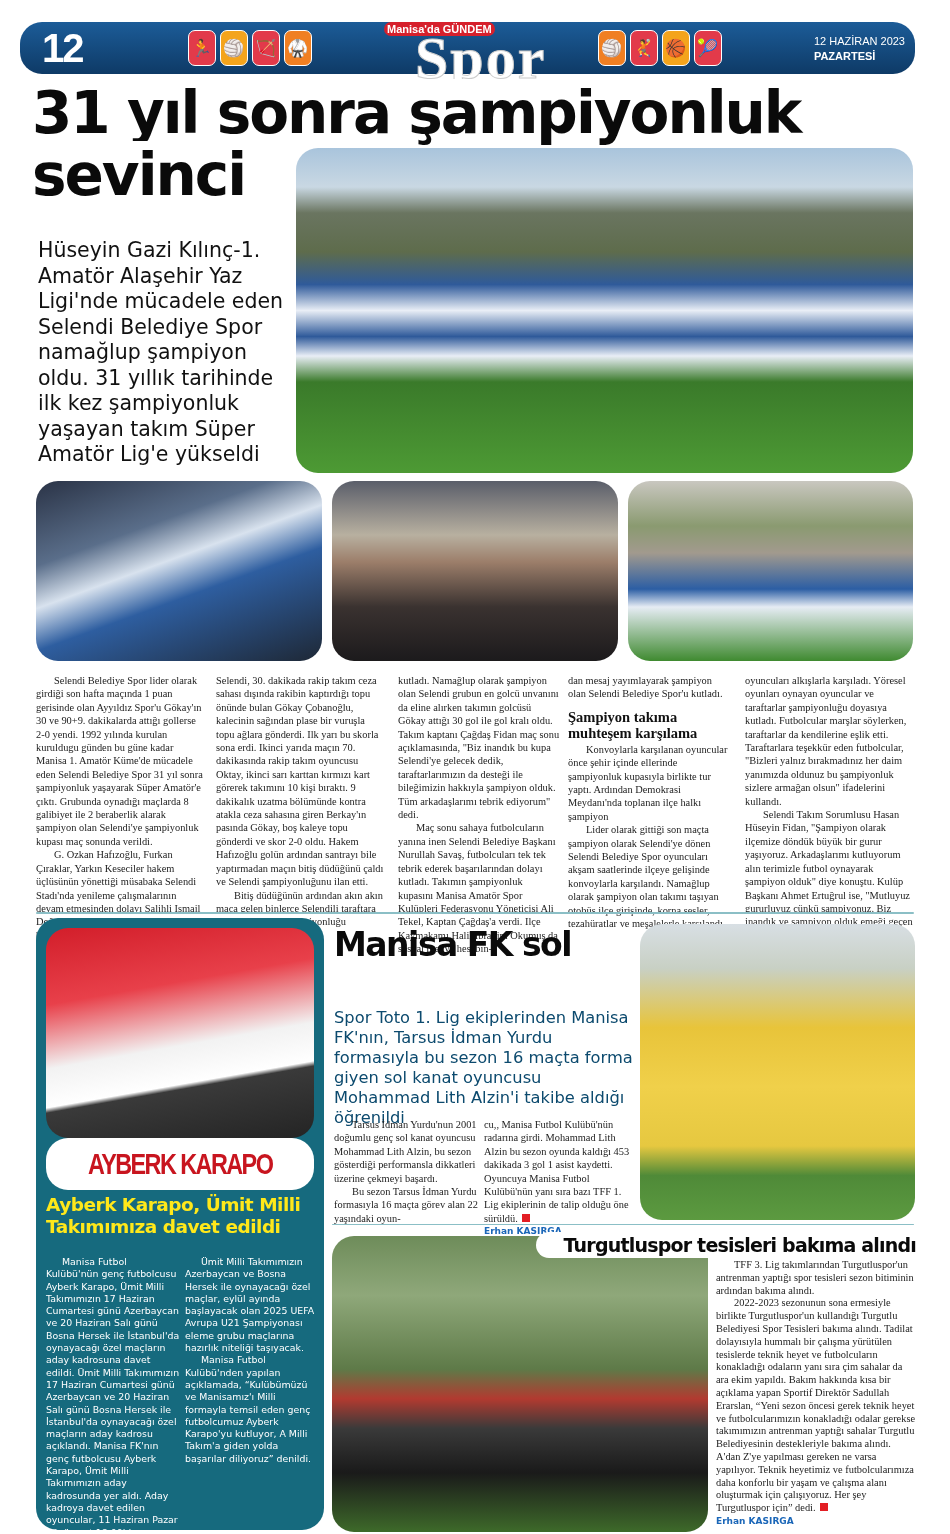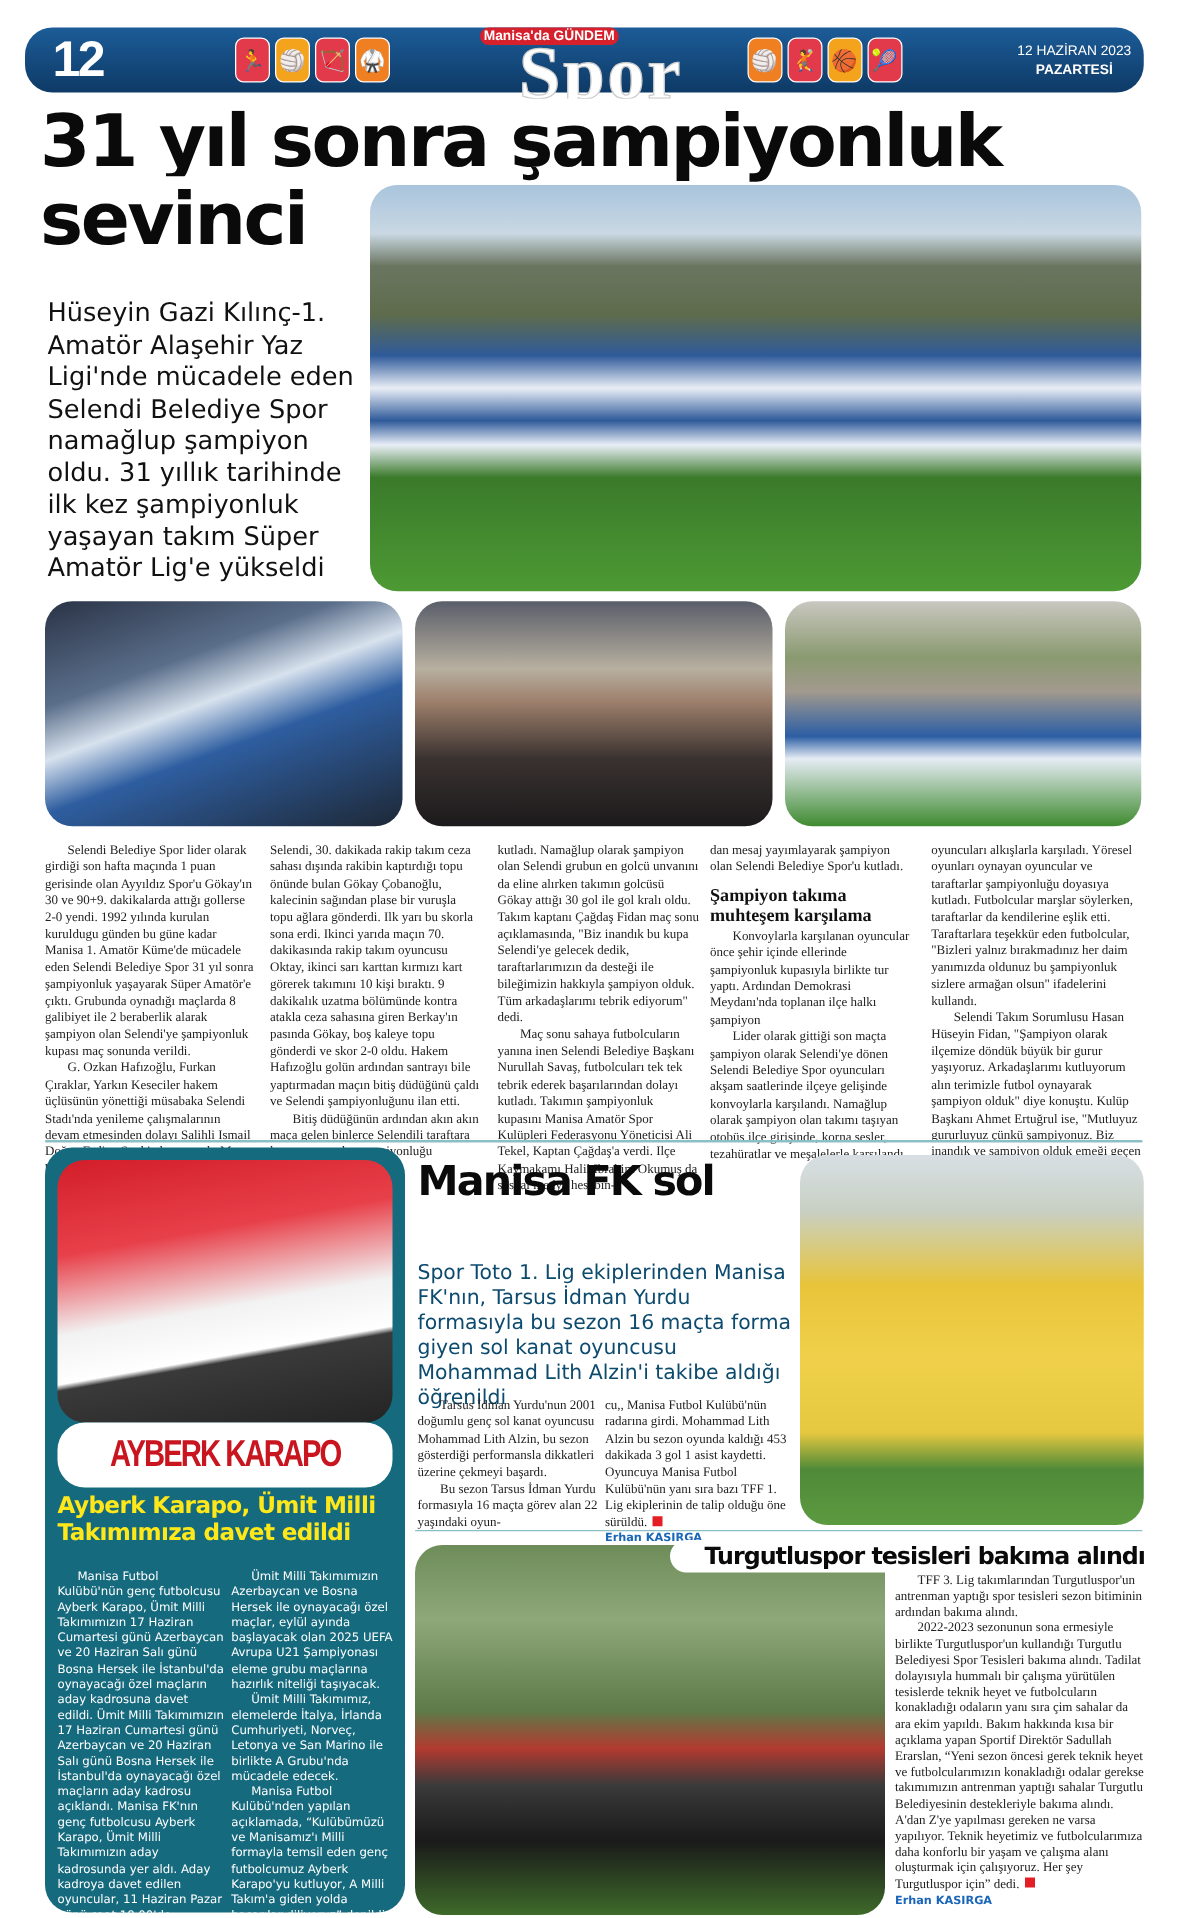--- a/index.html
+++ b/index.html
@@ -6,21 +6,21 @@
   body { width: 950px; height: 1534px; background: #fff; font-family: "Liberation Serif", serif; color: #111; position: relative; overflow: hidden; }
   .abs { position: absolute; border-radius: 22px; }
 
   
   .masthead { left: 20px; top: 22px; width: 895px; height: 52px; background: linear-gradient(#1c5c98, #0e3a66); }
   .page-num { left: 22px; top: 4px; color: #fff; font-family: "Liberation Sans", sans-serif; font-weight: bold; font-size: 40px; letter-spacing: -2px; }
   .sport-icons { display: flex; gap: 4px; }
   .sport-icon { width: 28px; height: 36px; border-radius: 7px; border: 1px solid #fff; display: flex; align-items: center; justify-content: center; color: #fff; font-size: 17px; font-family: "DejaVu Sans", sans-serif; }
   .brand-tag { left: 364px; top: 0px; background: #d6202c; color: #fff; font-family: "Liberation Sans", sans-serif; font-weight: bold; font-size: 11px; padding: 0 3px; line-height: 14px; }
   .brand { left: 395px; top: 6px; color: #fff; font-family: Liberation Serif, serif; font-weight: bold; font-size: 60px; letter-spacing: 2px; line-height: 60px; -webkit-text-stroke: 1px #ccc; }
-  .date { right: 10px; top: 12px; color: #fff; text-align: center; font-family: "Liberation Sans", sans-serif; font-size: 11px; line-height: 15px; }
+  .date { right: 10px; top: 12px; color: #fff; font-family: "Liberation Sans", sans-serif; font-size: 11px; line-height: 15px; }
   .date .day { font-weight: bold; }
 
   
   .headline { left: 32px; top: 82px; width: 900px; font-family: "DejaVu Sans", sans-serif; font-weight: bold; font-size: 58px; line-height: 62px; letter-spacing: -2px; color: #0a0a0a; z-index: 2; }
   .headline span { background: #fff; padding-right: 6px; }
   .deck { left: 38px; top: 238px; width: 250px; font-family: "DejaVu Sans", sans-serif; font-size: 20.5px; line-height: 25.5px; color: #111; }
 
   .photo { background-size: cover; overflow: hidden; }
   .ph-main { left: 296px; top: 148px; width: 617px; height: 325px;
     background: linear-gradient(180deg, #a9c4dc 0%, #c9d8e3 12%, #6a7560 20%, #5e6c4c 32%, #2f5a9a 42%, #e9eef6 50%, #2f5a9a 58%, #e9eef6 64%, #3a7a2a 72%, #4d9a34 100%); }
@@ -134,21 +134,20 @@
   <div class="abs photo box-photo"></div>
   <div class="abs box-name-card">
     <span class="box-name">AYBERK KARAPO</span>
   </div>
   <div class="abs box-title">Ayberk Karapo, Ümit Milli Takımımıza davet edildi</div>
   <div class="abs box-col bc1">
     <p>Manisa Futbol Kulübü'nün genç futbolcusu Ayberk Karapo, Ümit Milli Takımımızın 17 Haziran Cumartesi günü Azerbaycan ve 20 Haziran Salı günü Bosna Hersek ile İstanbul'da oynayacağı özel maçların aday kadrosuna davet edildi. Ümit Milli Takımımızın 17 Haziran Cumartesi günü Azerbaycan ve 20 Haziran Salı günü Bosna Hersek ile İstanbul'da oynayacağı özel maçların aday kadrosu açıklandı. Manisa FK'nın genç futbolcusu Ayberk Karapo, Ümit Milli Takımımızın aday kadrosunda yer aldı. Aday kadroya davet edilen oyuncular, 11 Haziran Pazar günü saat 18.00'de İstanbul'da toplanacak.</p>
   </div>
   <div class="abs box-col bc2">
     <p>Ümit Milli Takımımızın Azerbaycan ve Bosna Hersek ile oynayacağı özel maçlar, eylül ayında başlayacak olan 2025 UEFA Avrupa U21 Şampiyonası eleme grubu maçlarına hazırlık niteliği taşıyacak.</p>
-    <p>Ümit Milli Takımımız, elemelerde İtalya, İrlanda Cumhuriyeti, Norveç, Letonya ve San Marino ile birlikte A Grubu'nda mücadele edecek.</p>
     <p><span>Manisa Futbol Kulübü'nden yapılan açıklamada, “Kulübümüzü ve Manisamız'ı Milli formayla temsil eden genç futbolcumuz Ayberk Karapo'yu kutluyor, A Milli Takım'a giden yolda başarılar diliyoruz” denildi.</span> </p>
 
   </div>
 </div>
 
 <div class="abs h2">
   <div>Manisa FK sol</div>
 </div>
 <div class="abs deck2">Spor Toto 1. Lig ekiplerinden Manisa FK'nın, Tarsus İdman Yurdu formasıyla bu sezon 16 maçta forma giyen sol kanat oyuncusu Mohammad Lith Alzin'i takibe aldığı öğrenildi</div>
 <div class="abs col mc1">

